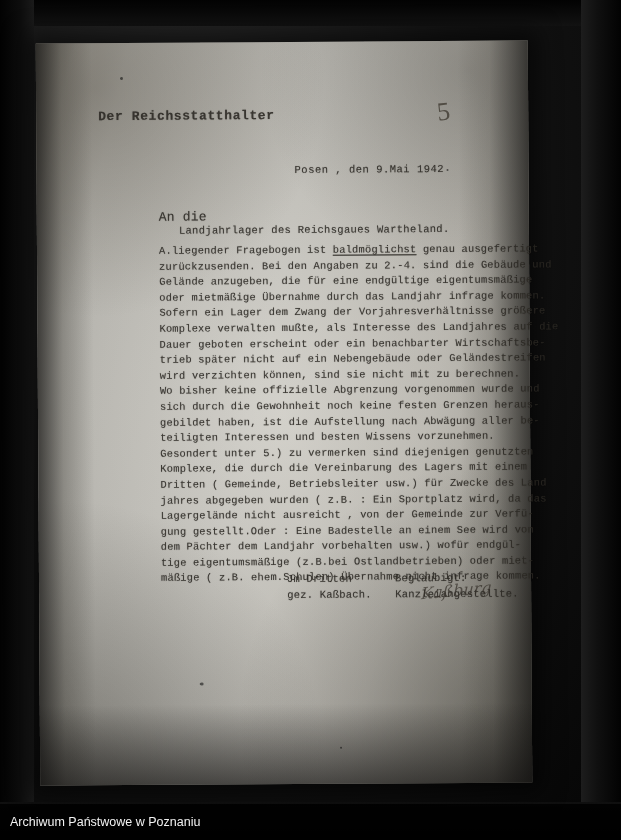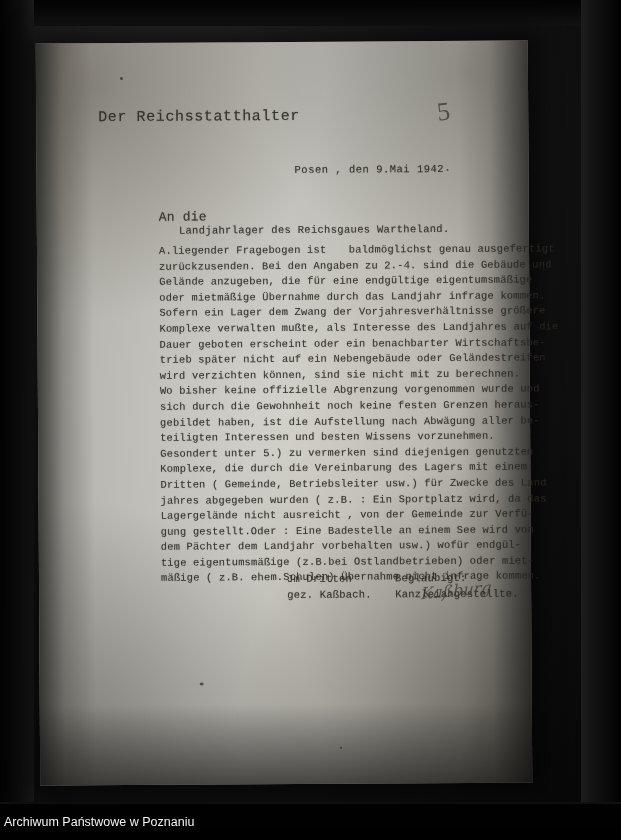--- a/index.html
+++ b/index.html
@@ -107,22 +107,23 @@
     color: #2a2722;
     letter-spacing: 0.2px;
     white-space: pre;
     text-shadow: 0 0 1px rgba(40,38,34,0.55);
     opacity: 0.88;
   }
 
   #letterhead {
     left: 62px;
     top: 66px;
-    font-size: 15px;
+    font-size: 13px;
     letter-spacing: 0.6px;
+    font-weight: bold;
   }
 
   #pagenum {
     position: absolute;
     right: 78px;
     top: 56px;
     font-family: "Liberation Serif", serif;
     font-size: 26px;
     color: #3a352c;
     transform: rotate(-6deg);
@@ -149,21 +150,21 @@
     letter-spacing: 0.3px;
   }
 
   #body {
     left: 122px;
     top: 201px;
     font-size: 10.4px;
     line-height: 15.6px;
   }
 
-  .u { text-underline-offset: 1.5px; margin-left: 16px; }
+  .u { text-decoration: underline; text-underline-offset: 1.5px; }
 
   #sig-left {
     left: 248px;
     top: 530px;
     font-size: 10.5px;
     line-height: 15.6px;
   }
   #sig-right {
     left: 356px;
     top: 530px;
@@ -184,21 +185,21 @@
 
   
   #footer {
     position: absolute;
     left: 0;
     bottom: 0;
     width: 100%;
     height: 36px;
     display: flex;
     align-items: center;
-    padding-left: 4px;
+    padding-left: 10px;
     background: rgba(0,0,0,0.86);
   }
   #footer span {
     color: #f2f2f2;
     font-size: 12.5px;
     font-family: "Liberation Sans", sans-serif;
   }
 
   
   .speck { position: absolute; background: rgba(10,10,10,0.55); border-radius: 50%; pointer-events: none; }

